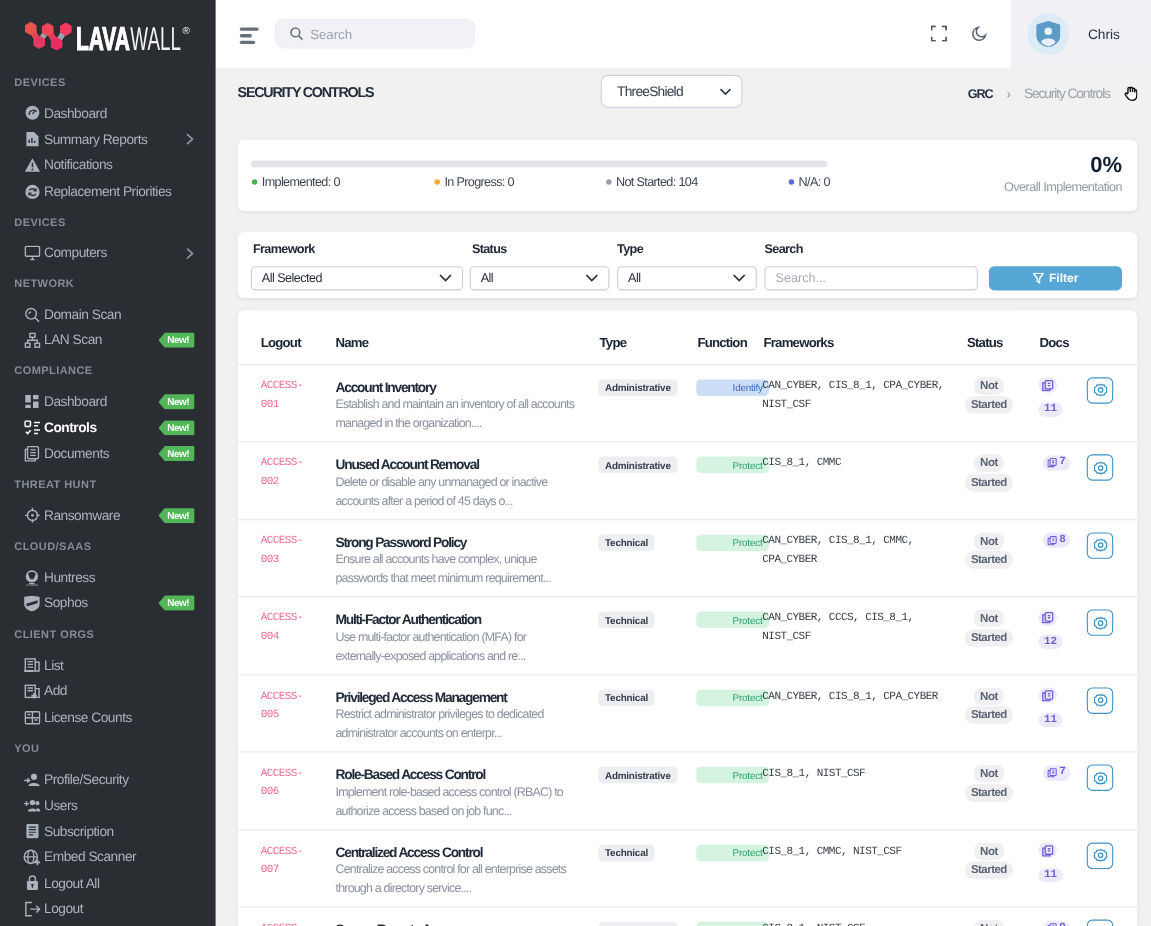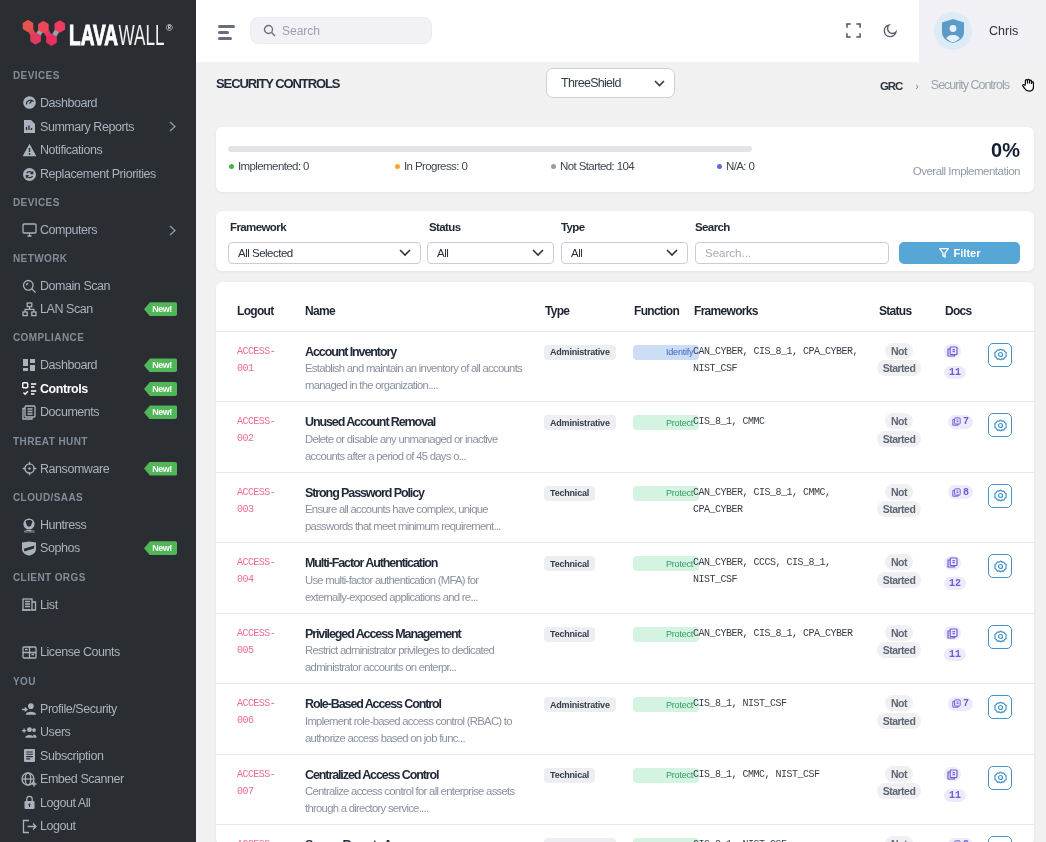--- a/index.html
+++ b/index.html
@@ -236,20 +236,31 @@
       <span class="ic">
         <svg width="16" height="15" viewBox="0 0 16 15">
           <rect x="2" y="2" width="9" height="11" stroke="#a9b2bd" stroke-width="1.3" fill="none"></rect>
           <path d="M11 5 h3.5 v8 h-3.5" stroke="#a9b2bd" stroke-width="1.3" fill="none"></path>
           <path d="M4 4.5 h5 M4 7 h5 M4 9.5 h5" stroke="#a9b2bd" stroke-width="1.3" fill="none"></path>
           <path d="M1 13 h8" stroke="#a9b2bd" stroke-width="1.6"></path>
         </svg>
       </span>
       <span class="lb">List</span>
     </div>
+  <div class="item" style="top:617.3px">
+      <span class="ic">
+        <svg width="16" height="15" viewBox="0 0 16 15">
+          <rect x="2" y="2" width="9" height="11" stroke="#a9b2bd" stroke-width="1.3" fill="none"></rect>
+          <path d="M11 5 h3.5 v8 h-3.5" stroke="#a9b2bd" stroke-width="1.3" fill="none"></path>
+          <path d="M4 4.5 h5 M4 7 h5" stroke="#a9b2bd" stroke-width="1.3" fill="none"></path>
+          <path d="M7.5 11.5 h5 M10 9 v5" stroke="#a9b2bd" stroke-width="1.6"></path>
+        </svg>
+      </span>
+      <span class="lb">Add</span>
+    </div>
   <div class="item" style="top:641.4px">
       <span class="ic">
         <svg width="15" height="13" viewBox="0 0 15 13">
           <rect x="1" y="1" width="13" height="11" rx="1" stroke="#a9b2bd" stroke-width="1.3" fill="none"></rect>
           <path d="M7.5 1 v11 M1 6.5 h13" stroke="#a9b2bd" stroke-width="1.3" fill="none"></path>
           <path d="M3 3.5 h2.5 M9.5 8.5 h2.5" stroke="#a9b2bd" stroke-width="1.3" fill="none"></path>
         </svg>
       </span>
       <span class="lb">License Counts</span>
     </div>

